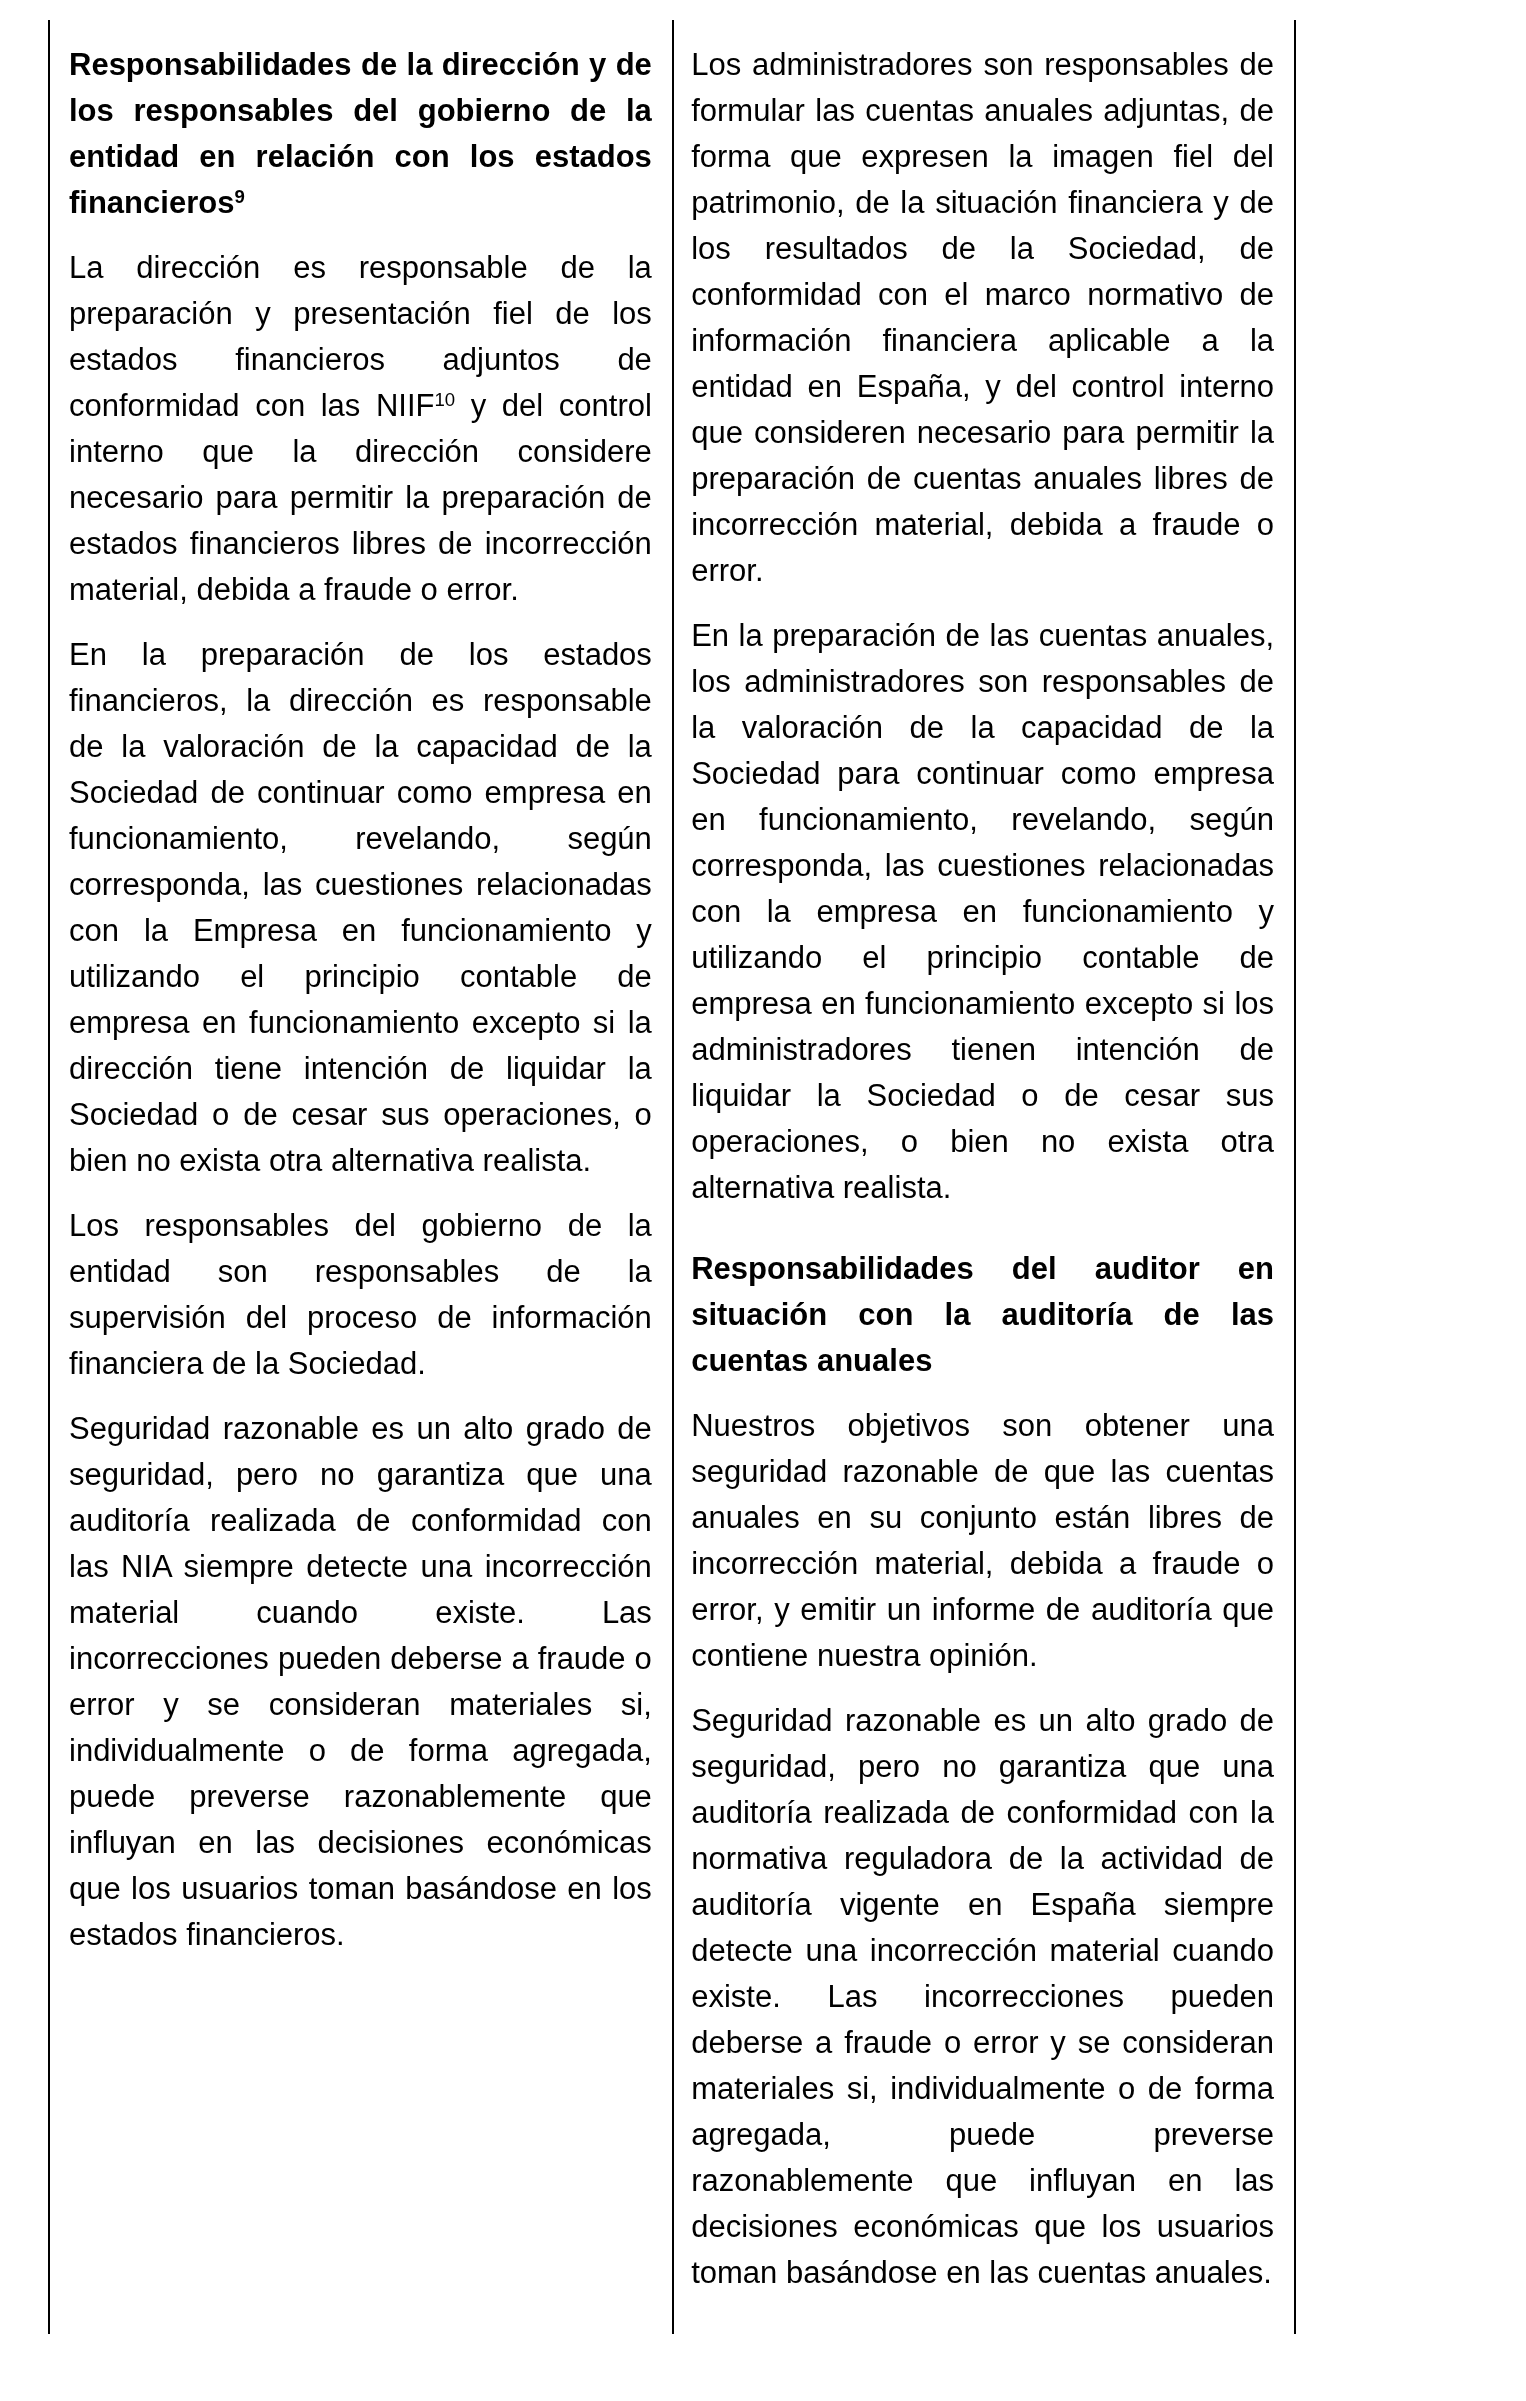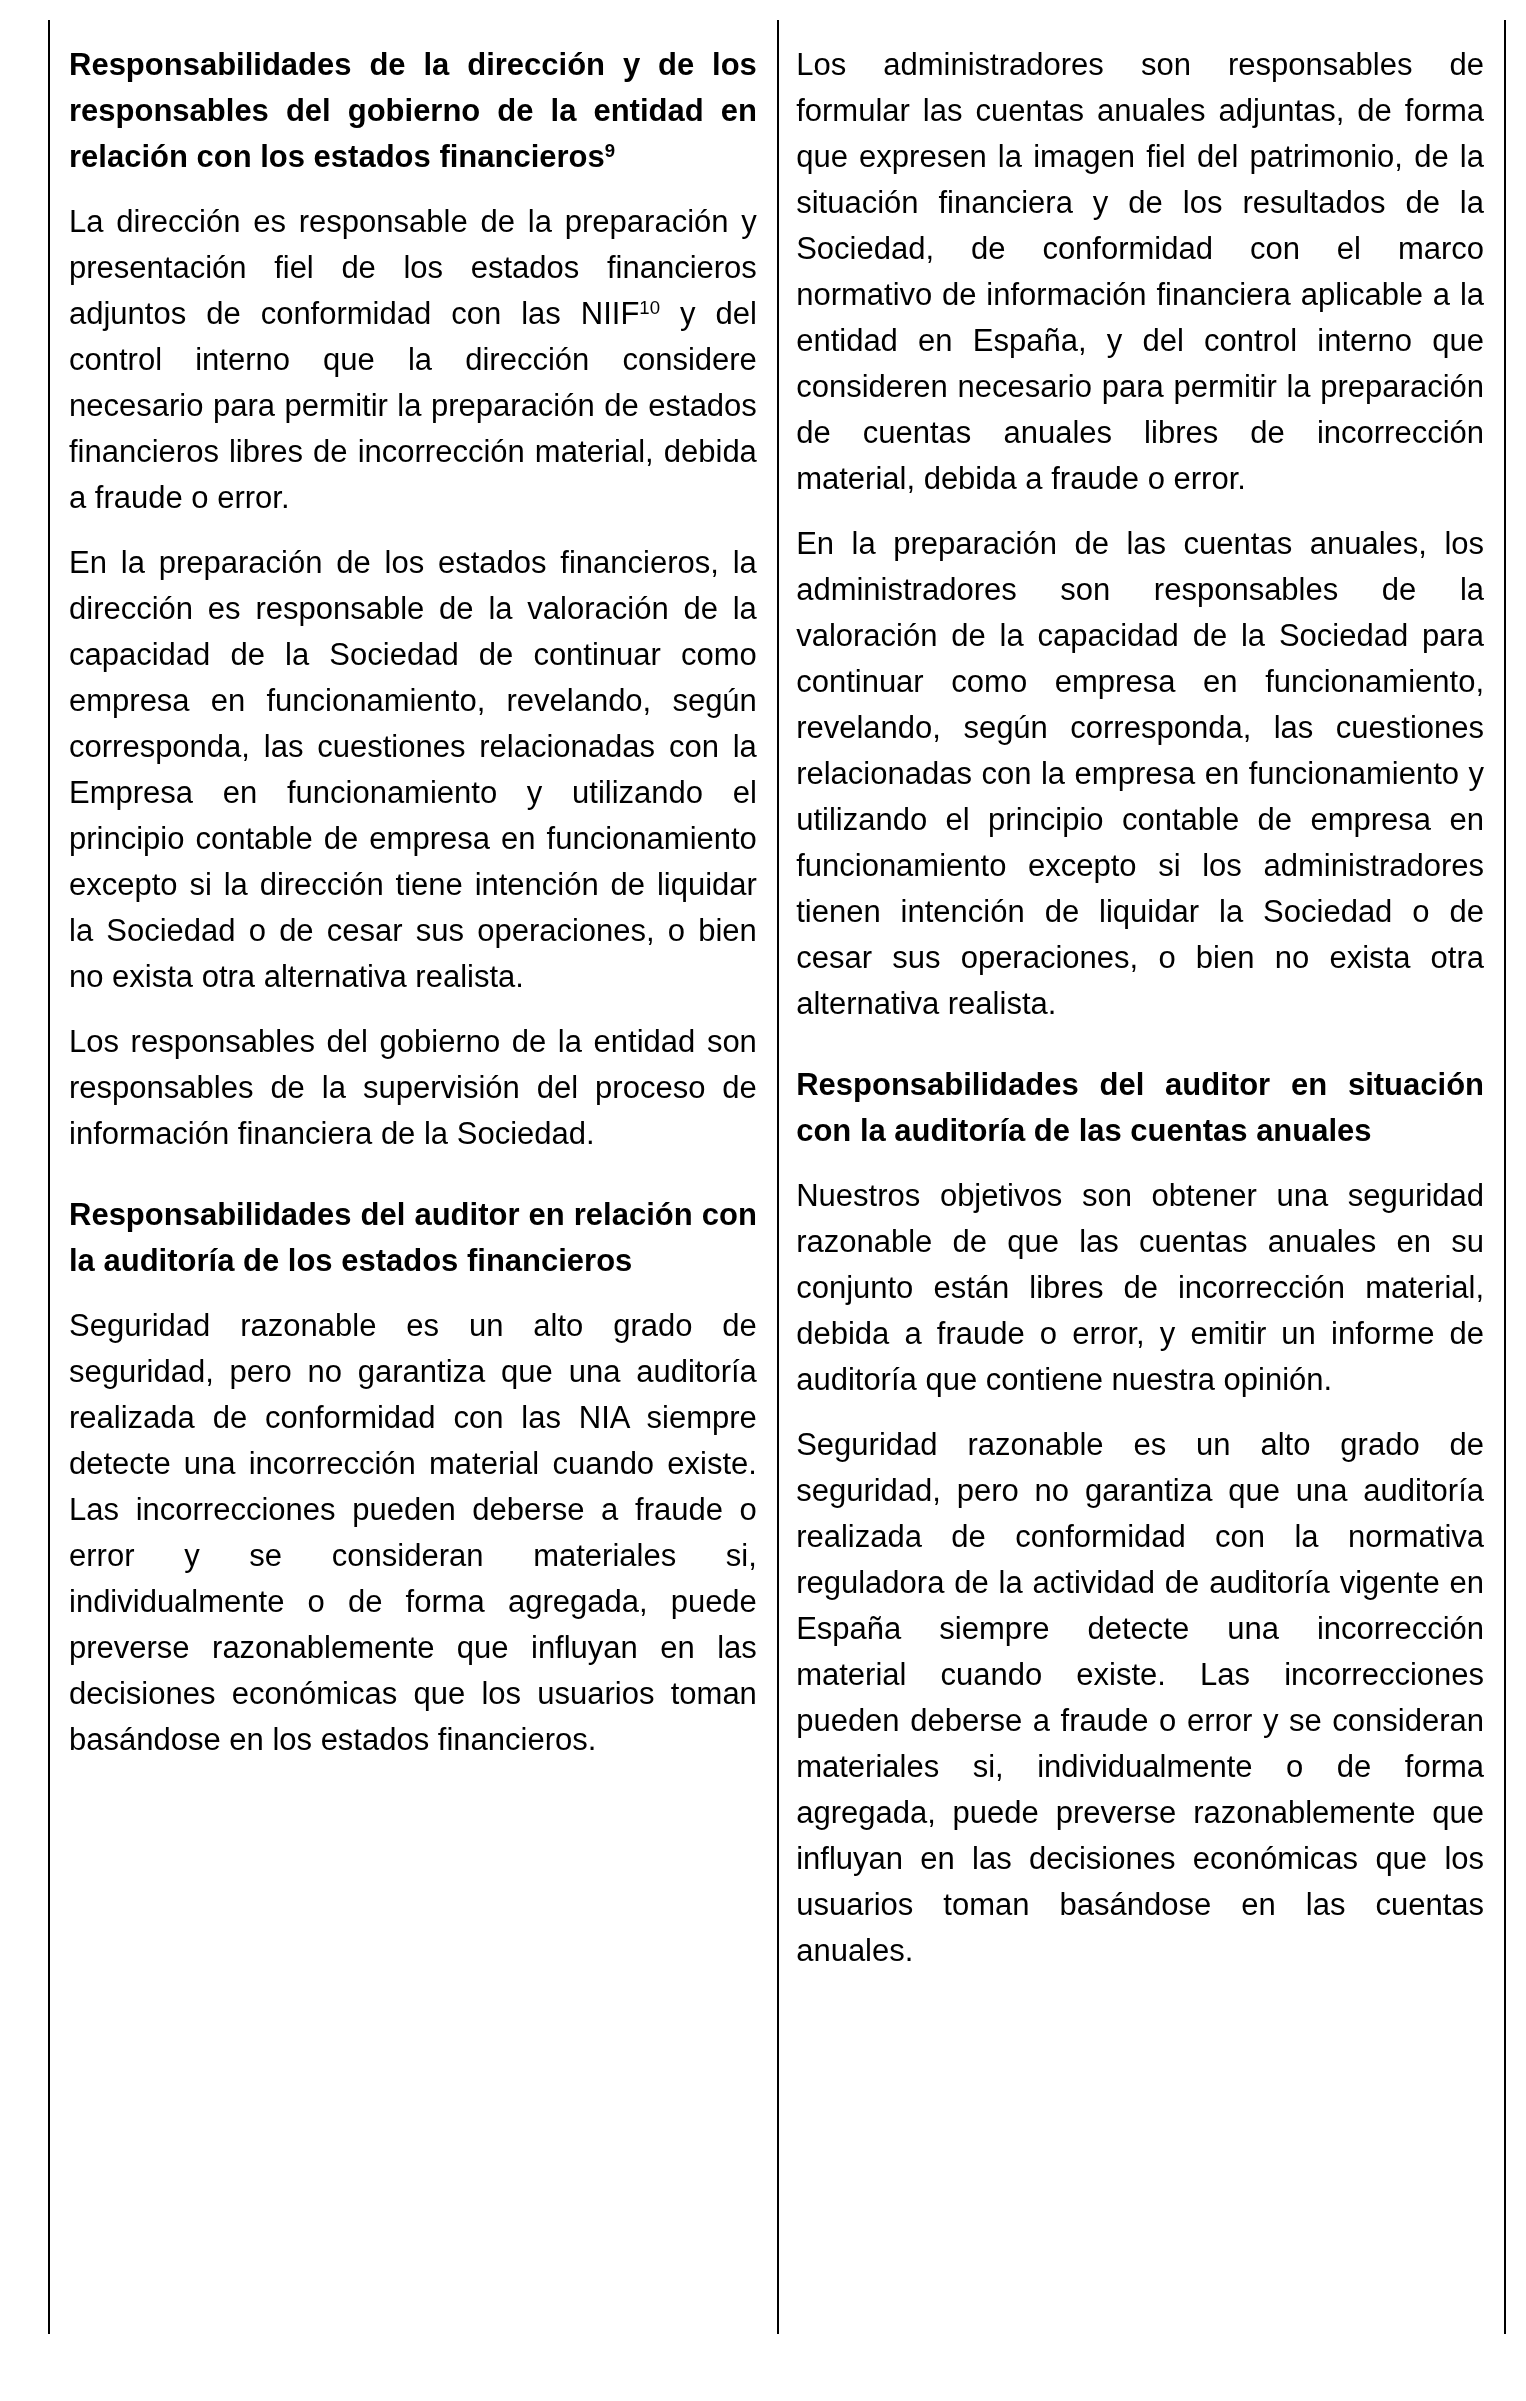--- a/index.html
+++ b/index.html
@@ -10,21 +10,21 @@
     background: #ffffff;
     overflow: hidden;
     font-family: "Liberation Sans", sans-serif;
     color: #000000;
     -webkit-font-smoothing: antialiased;
   }
   .table {
     position: absolute;
     left: 48px;
     top: 20px;
-    width: 1458px;
+    width: 1248px;
     height: 2314px;
     box-sizing: border-box;
     display: flex;
     border-left: 2.6px solid #000;
     border-right: 2.6px solid #000;
   }
   .col {
     flex: 1 1 0;
     box-sizing: border-box;
     overflow: hidden;
@@ -53,21 +53,20 @@
 </head>
 <body>
 
 <div class="sheet">
   <div class="table">
     <section class="col left">
         <h2 class="block heading">Responsabilidades de la dirección y de los responsables del gobierno de la entidad en relación con los estados financieros<sup class="note-ref">9</sup></h2>
         <p class="block paragraph">La dirección es responsable de la preparación y presentación fiel de los estados financieros adjuntos de conformidad con las NIIF<sup class="note-ref">10</sup> y del control interno que la dirección considere necesario para permitir la preparación de estados financieros libres de incorrección material, debida a fraude o error.</p>
         <p class="block paragraph">En la preparación de los estados financieros, la dirección es responsable de la valoración de la capacidad de la Sociedad de continuar como empresa en funcionamiento, revelando, según corresponda, las cuestiones relacionadas con la Empresa en funcionamiento y utilizando el principio contable de empresa en funcionamiento excepto si la dirección tiene intención de liquidar la Sociedad o de cesar sus operaciones, o bien no exista otra alternativa realista.</p>
         <p class="block paragraph">Los responsables del gobierno de la entidad son responsables de la supervisión del proceso de información financiera de la Sociedad.</p>
-        <h2 class="block heading">Responsabilidades del auditor en relación con la auditoría de los estados financieros</h2>
         <p class="block paragraph">Seguridad razonable es un alto grado de seguridad, pero no garantiza que una auditoría realizada de conformidad con las NIA siempre detecte una incorrección material cuando existe. Las incorrecciones pueden deberse a fraude o error y se consideran materiales si, individualmente o de forma agregada, puede preverse razonablemente que influyan en las decisiones económicas que los usuarios toman basándose en los estados financieros.</p>
       </section>
     <section class="col right">
         <p class="block paragraph">Los administradores son responsables de formular las cuentas anuales adjuntas, de forma que expresen la imagen fiel del patrimonio, de la situación financiera y de los resultados de la Sociedad, de conformidad con el marco normativo de información financiera aplicable a la entidad en España, y del control interno que consideren necesario para permitir la preparación de cuentas anuales libres de incorrección material, debida a fraude o error.</p>
         <p class="block paragraph">En la preparación de las cuentas anuales, los administradores son responsables de la valoración de la capacidad de la Sociedad para continuar como empresa en funcionamiento, revelando, según corresponda, las cuestiones relacionadas con la empresa en funcionamiento y utilizando el principio contable de empresa en funcionamiento excepto si los administradores tienen intención de liquidar la Sociedad o de cesar sus operaciones, o bien no exista otra alternativa realista.</p>
         <h2 class="block heading">Responsabilidades del auditor en situación con la auditoría de las cuentas anuales</h2>
         <p class="block paragraph">Nuestros objetivos son obtener una seguridad razonable de que las cuentas anuales en su conjunto están libres de incorrección material, debida a fraude o error, y emitir un informe de auditoría que contiene nuestra opinión.</p>
         <p class="block paragraph">Seguridad razonable es un alto grado de seguridad, pero no garantiza que una auditoría realizada de conformidad con la normativa reguladora de la actividad de auditoría vigente en España siempre detecte una incorrección material cuando existe. Las incorrecciones pueden deberse a fraude o error y se consideran materiales si, individualmente o de forma agregada, puede preverse razonablemente que influyan en las decisiones económicas que los usuarios toman basándose en las cuentas anuales.</p>
       </section>
   </div>

